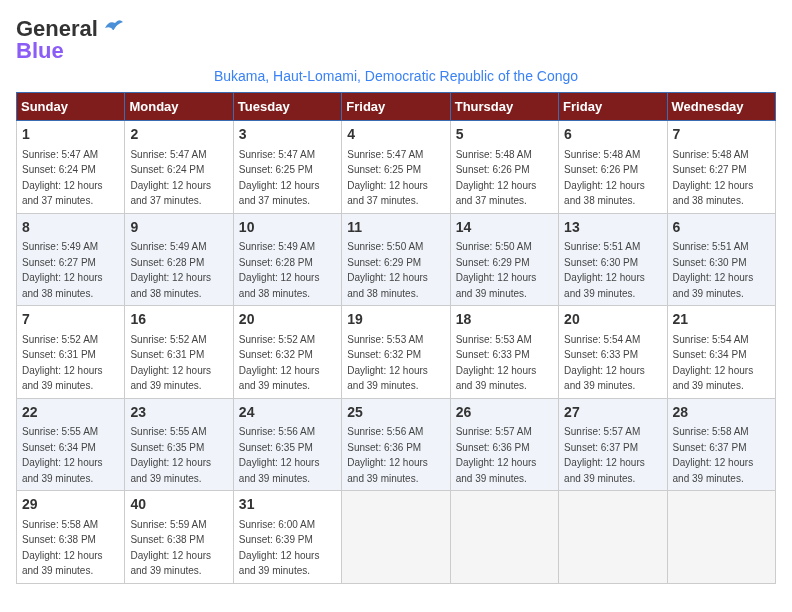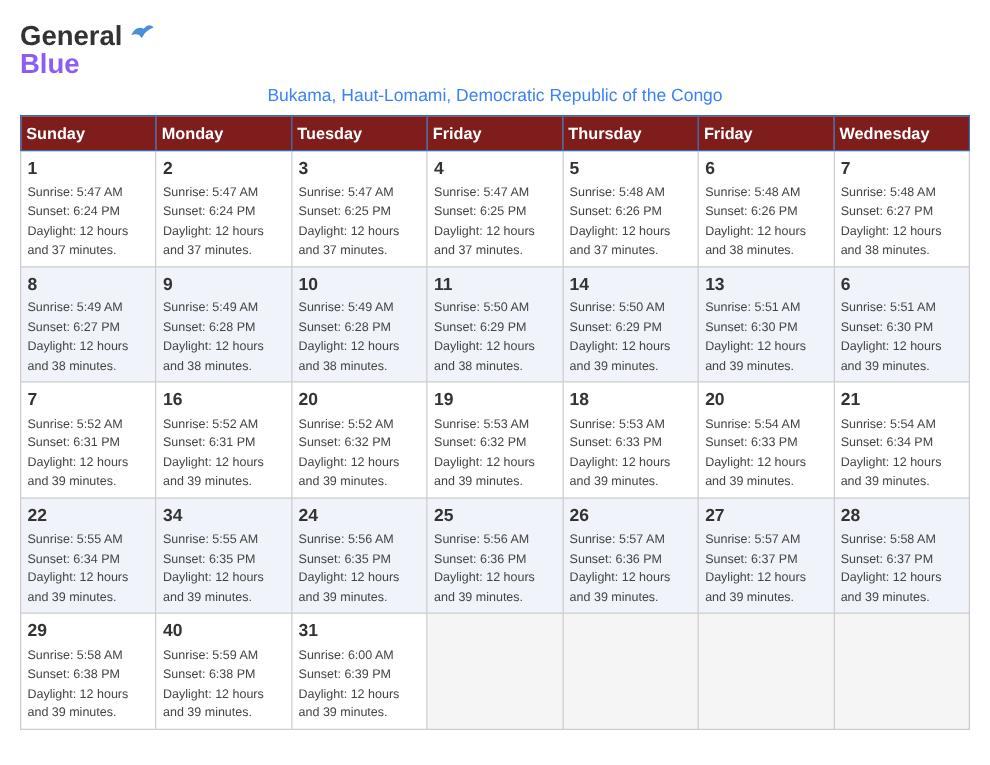--- a/index.html
+++ b/index.html
@@ -155,21 +155,21 @@
         <td><span class="day-number">18</span>
 <span class="day-info">Sunrise: 5:53 AM<br>Sunset: 6:33 PM<br>Daylight: 12 hours and 39 minutes.</span></td>
         <td><span class="day-number">20</span>
 <span class="day-info">Sunrise: 5:54 AM<br>Sunset: 6:33 PM<br>Daylight: 12 hours and 39 minutes.</span></td>
         <td><span class="day-number">21</span>
 <span class="day-info">Sunrise: 5:54 AM<br>Sunset: 6:34 PM<br>Daylight: 12 hours and 39 minutes.</span></td>
       </tr>
       <tr class="row-alt">
         <td><span class="day-number">22</span>
 <span class="day-info">Sunrise: 5:55 AM<br>Sunset: 6:34 PM<br>Daylight: 12 hours and 39 minutes.</span></td>
-        <td><span class="day-number">34</span>
+        <td><span class="day-number">23</span>
 <span class="day-info">Sunrise: 5:55 AM<br>Sunset: 6:35 PM<br>Daylight: 12 hours and 39 minutes.</span></td>
         <td><span class="day-number">24</span>
 <span class="day-info">Sunrise: 5:56 AM<br>Sunset: 6:35 PM<br>Daylight: 12 hours and 39 minutes.</span></td>
         <td><span class="day-number">25</span>
 <span class="day-info">Sunrise: 5:56 AM<br>Sunset: 6:36 PM<br>Daylight: 12 hours and 39 minutes.</span></td>
         <td><span class="day-number">26</span>
 <span class="day-info">Sunrise: 5:57 AM<br>Sunset: 6:36 PM<br>Daylight: 12 hours and 39 minutes.</span></td>
         <td><span class="day-number">27</span>
 <span class="day-info">Sunrise: 5:57 AM<br>Sunset: 6:37 PM<br>Daylight: 12 hours and 39 minutes.</span></td>
         <td><span class="day-number">28</span>

